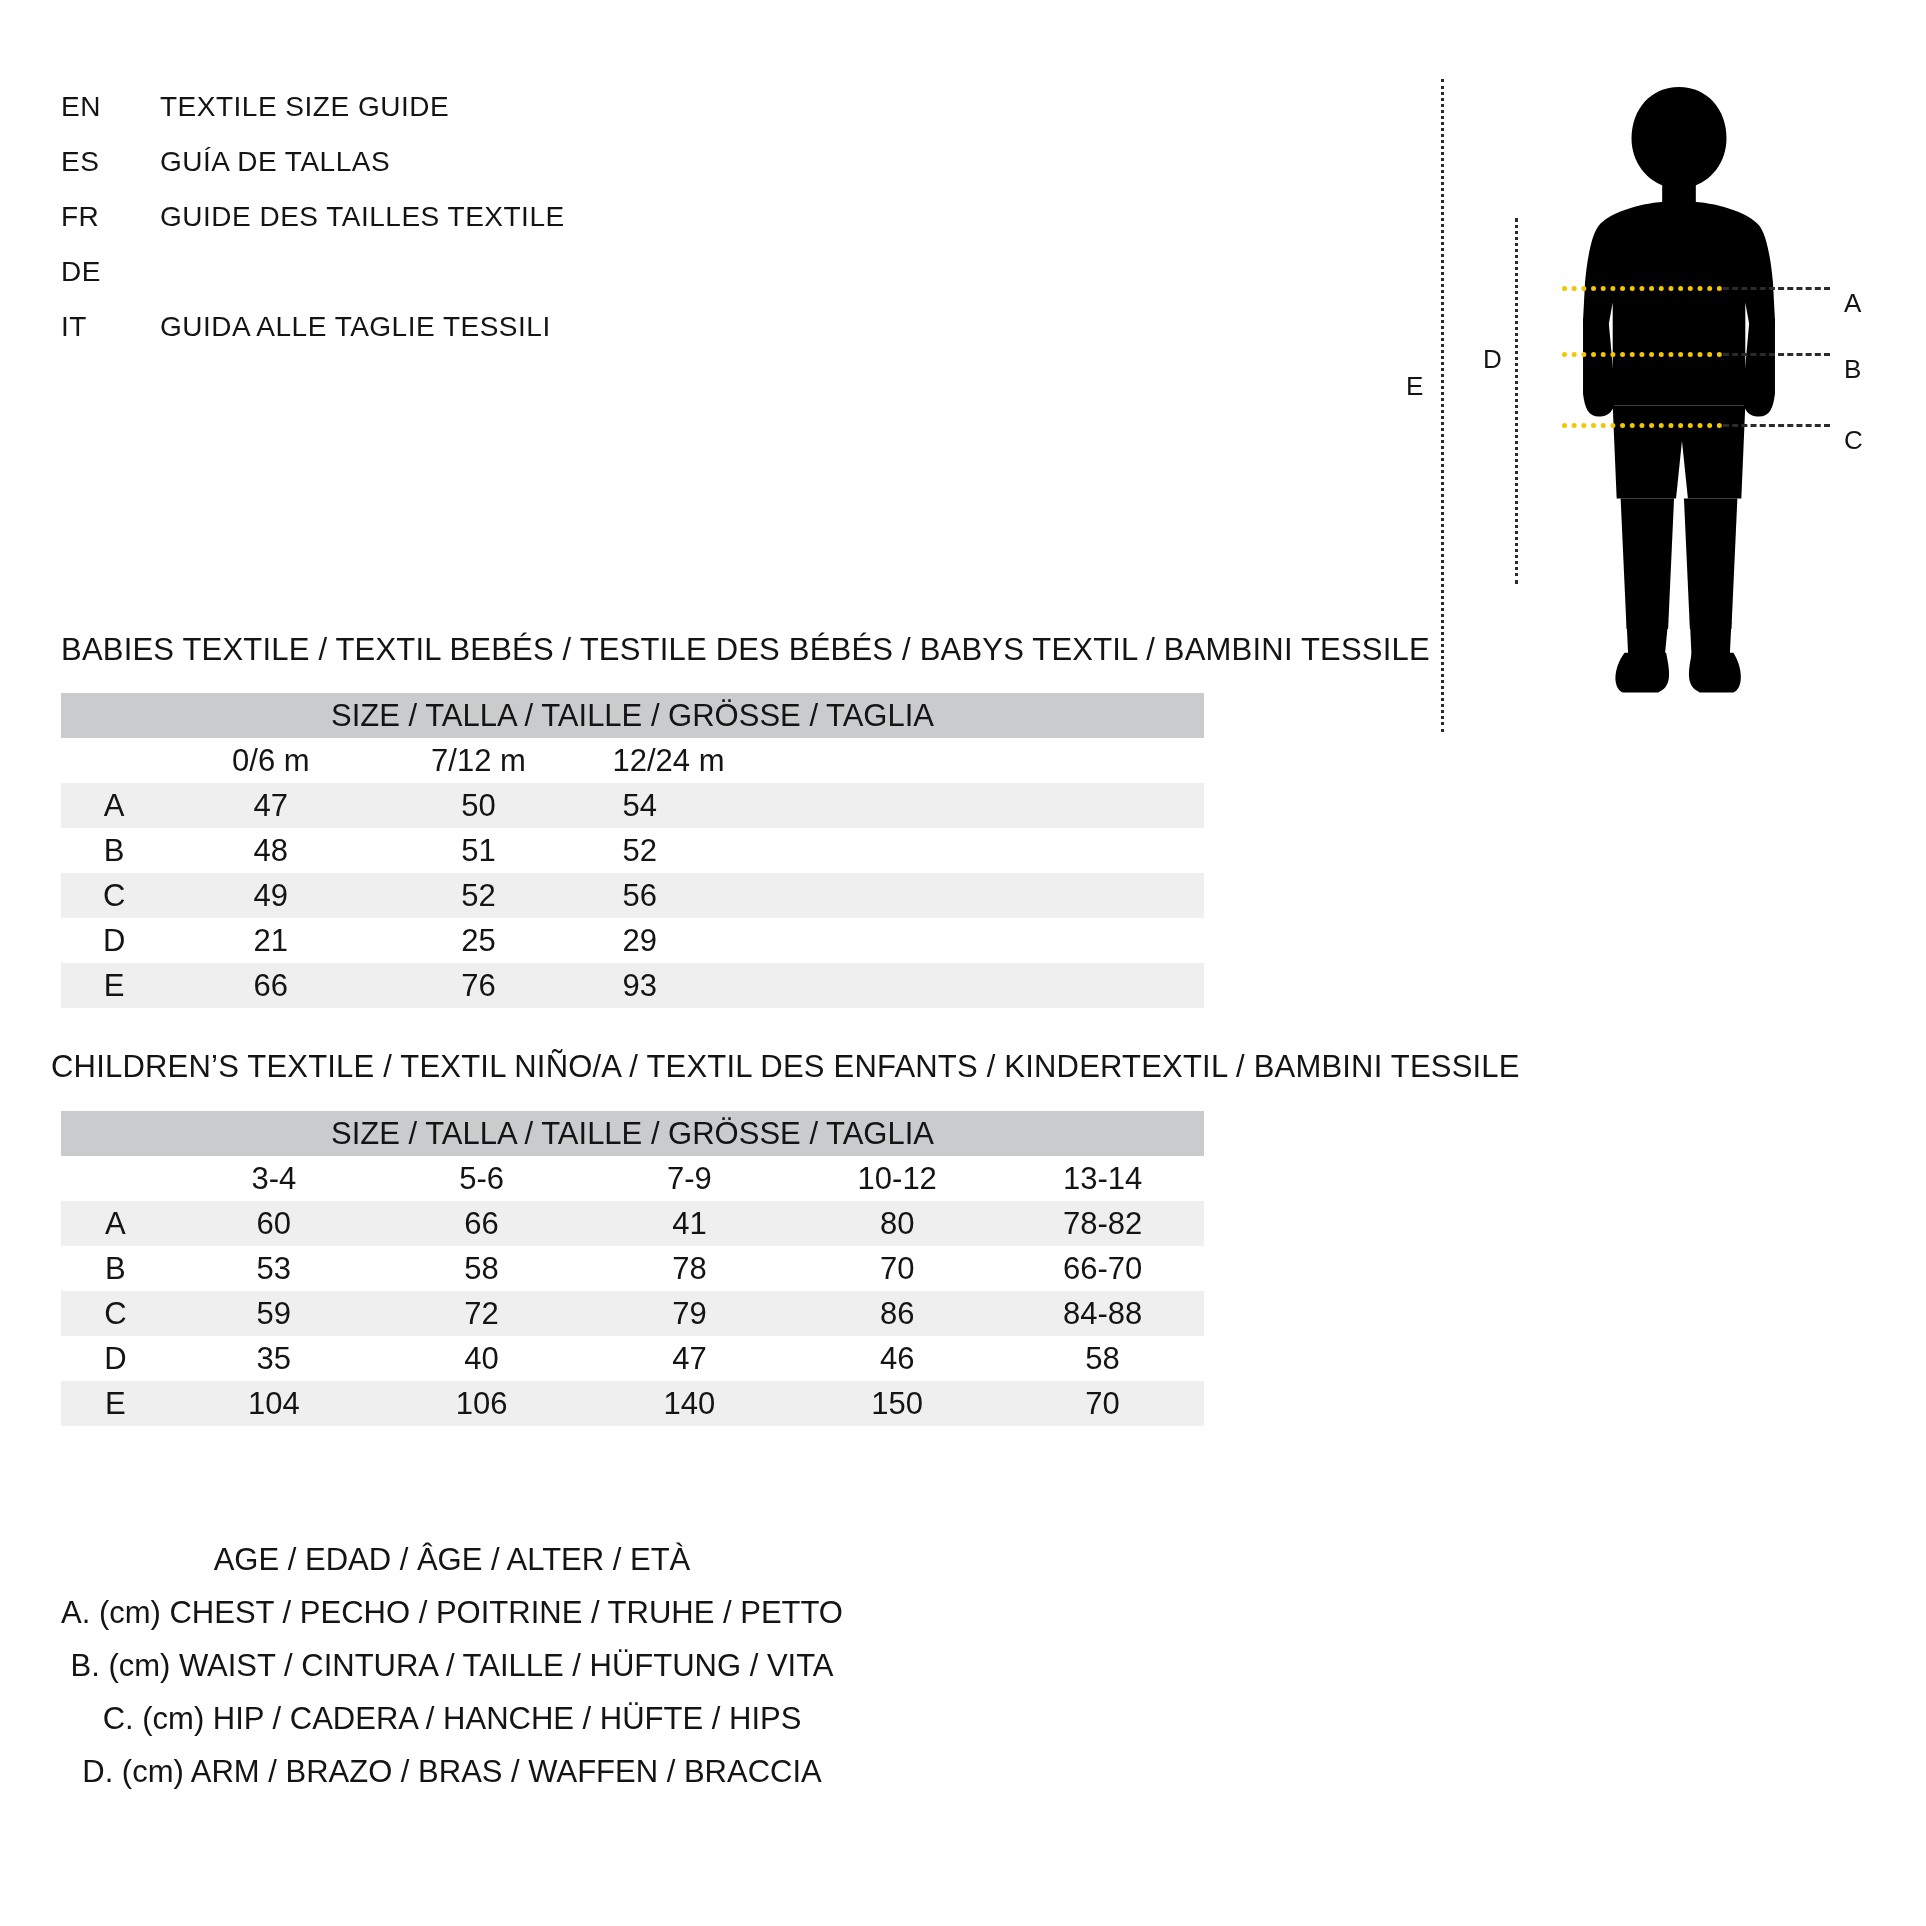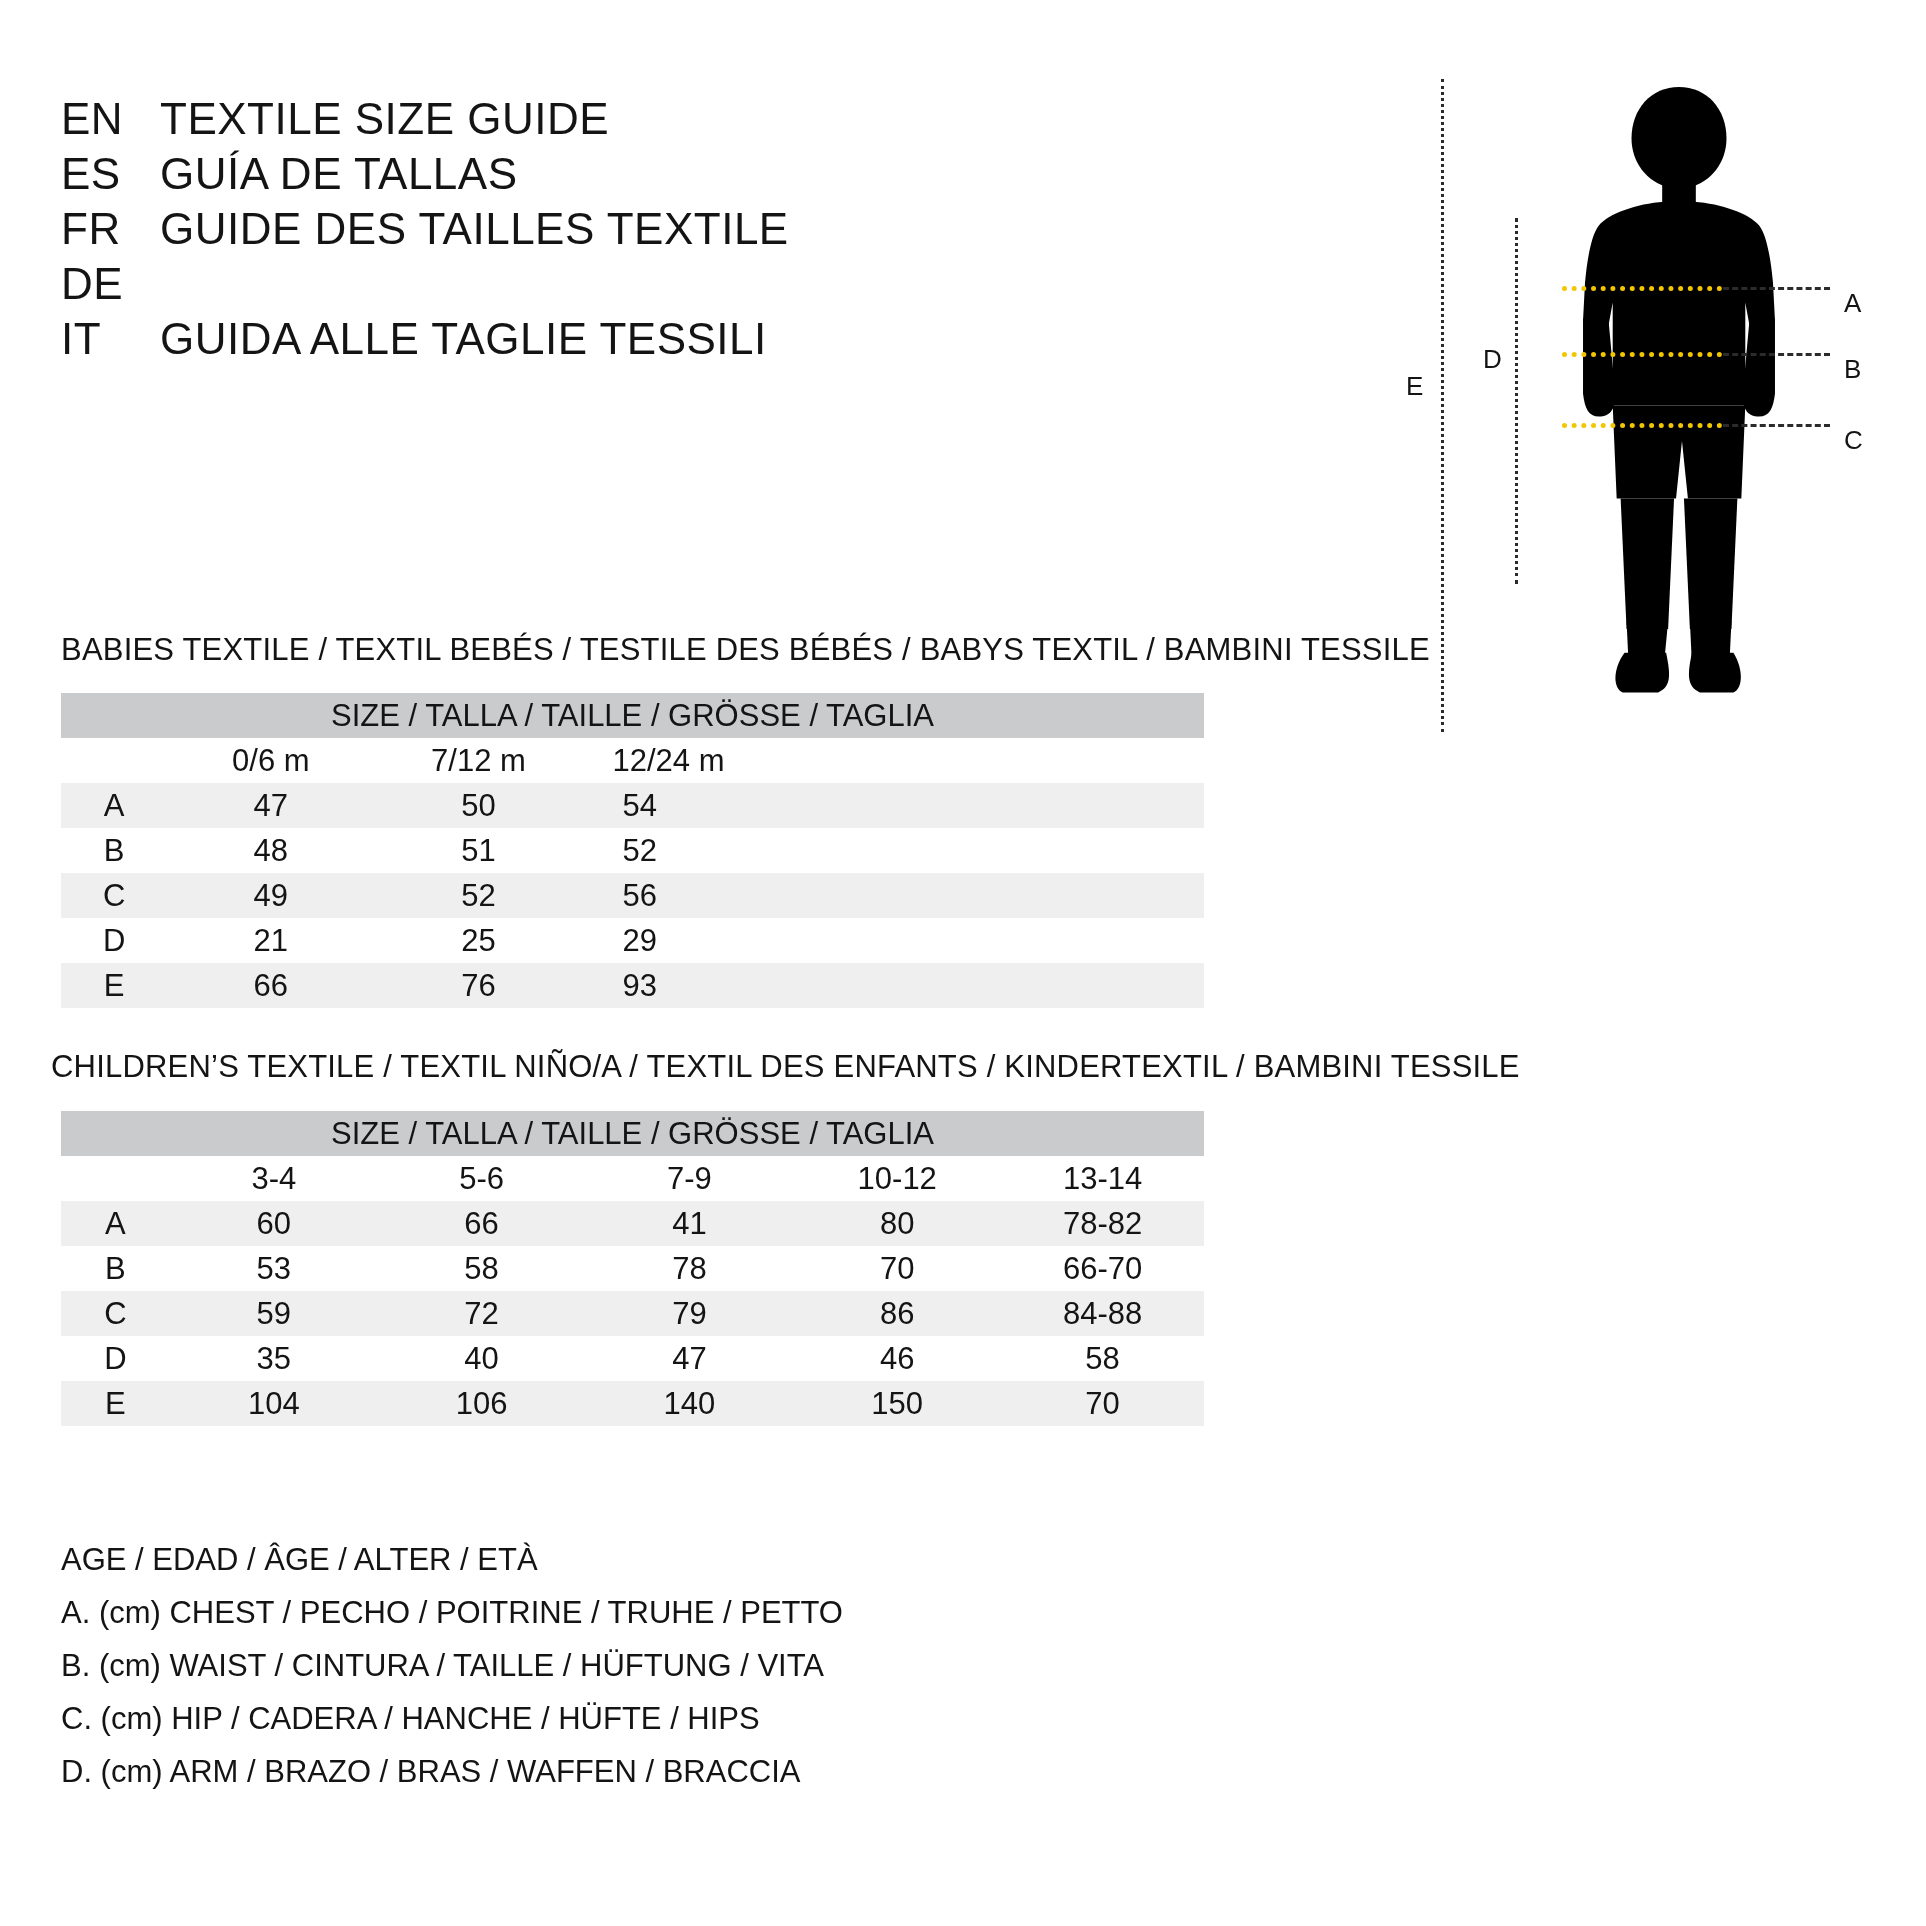--- a/index.html
+++ b/index.html
@@ -18,23 +18,23 @@
 
   
   .lang-block {
     position: absolute;
     left: 61px;
     top: 91px;
     width: 1089px;
   }
   .lang-row {
     display: flex;
-    align-items: center;
+    align-items: flex-start;
     height: 55px;
-    font-size: 44px;
+    font-size: 28px;
     letter-spacing: 0.5px;
     color: #141414;
   }
   .lang-code {
     width: 99px;
     flex: 0 0 99px;
   }
   .lang-text {
     flex: 1 1 auto;
   }
@@ -126,20 +126,21 @@
   .zebra-a { background: #efefef; }
   .zebra-b { background: #ffffff; }
 
   
   .legend {
     position: absolute;
     left: 61px;
     top: 1533px;
     font-size: 31px;
     color: #141414;
+    text-align: center;
   }
   .legend-row {
     height: 53px;
     line-height: 53px;
     white-space: nowrap;
   }
 </style>
 </head>
 <body>
 

